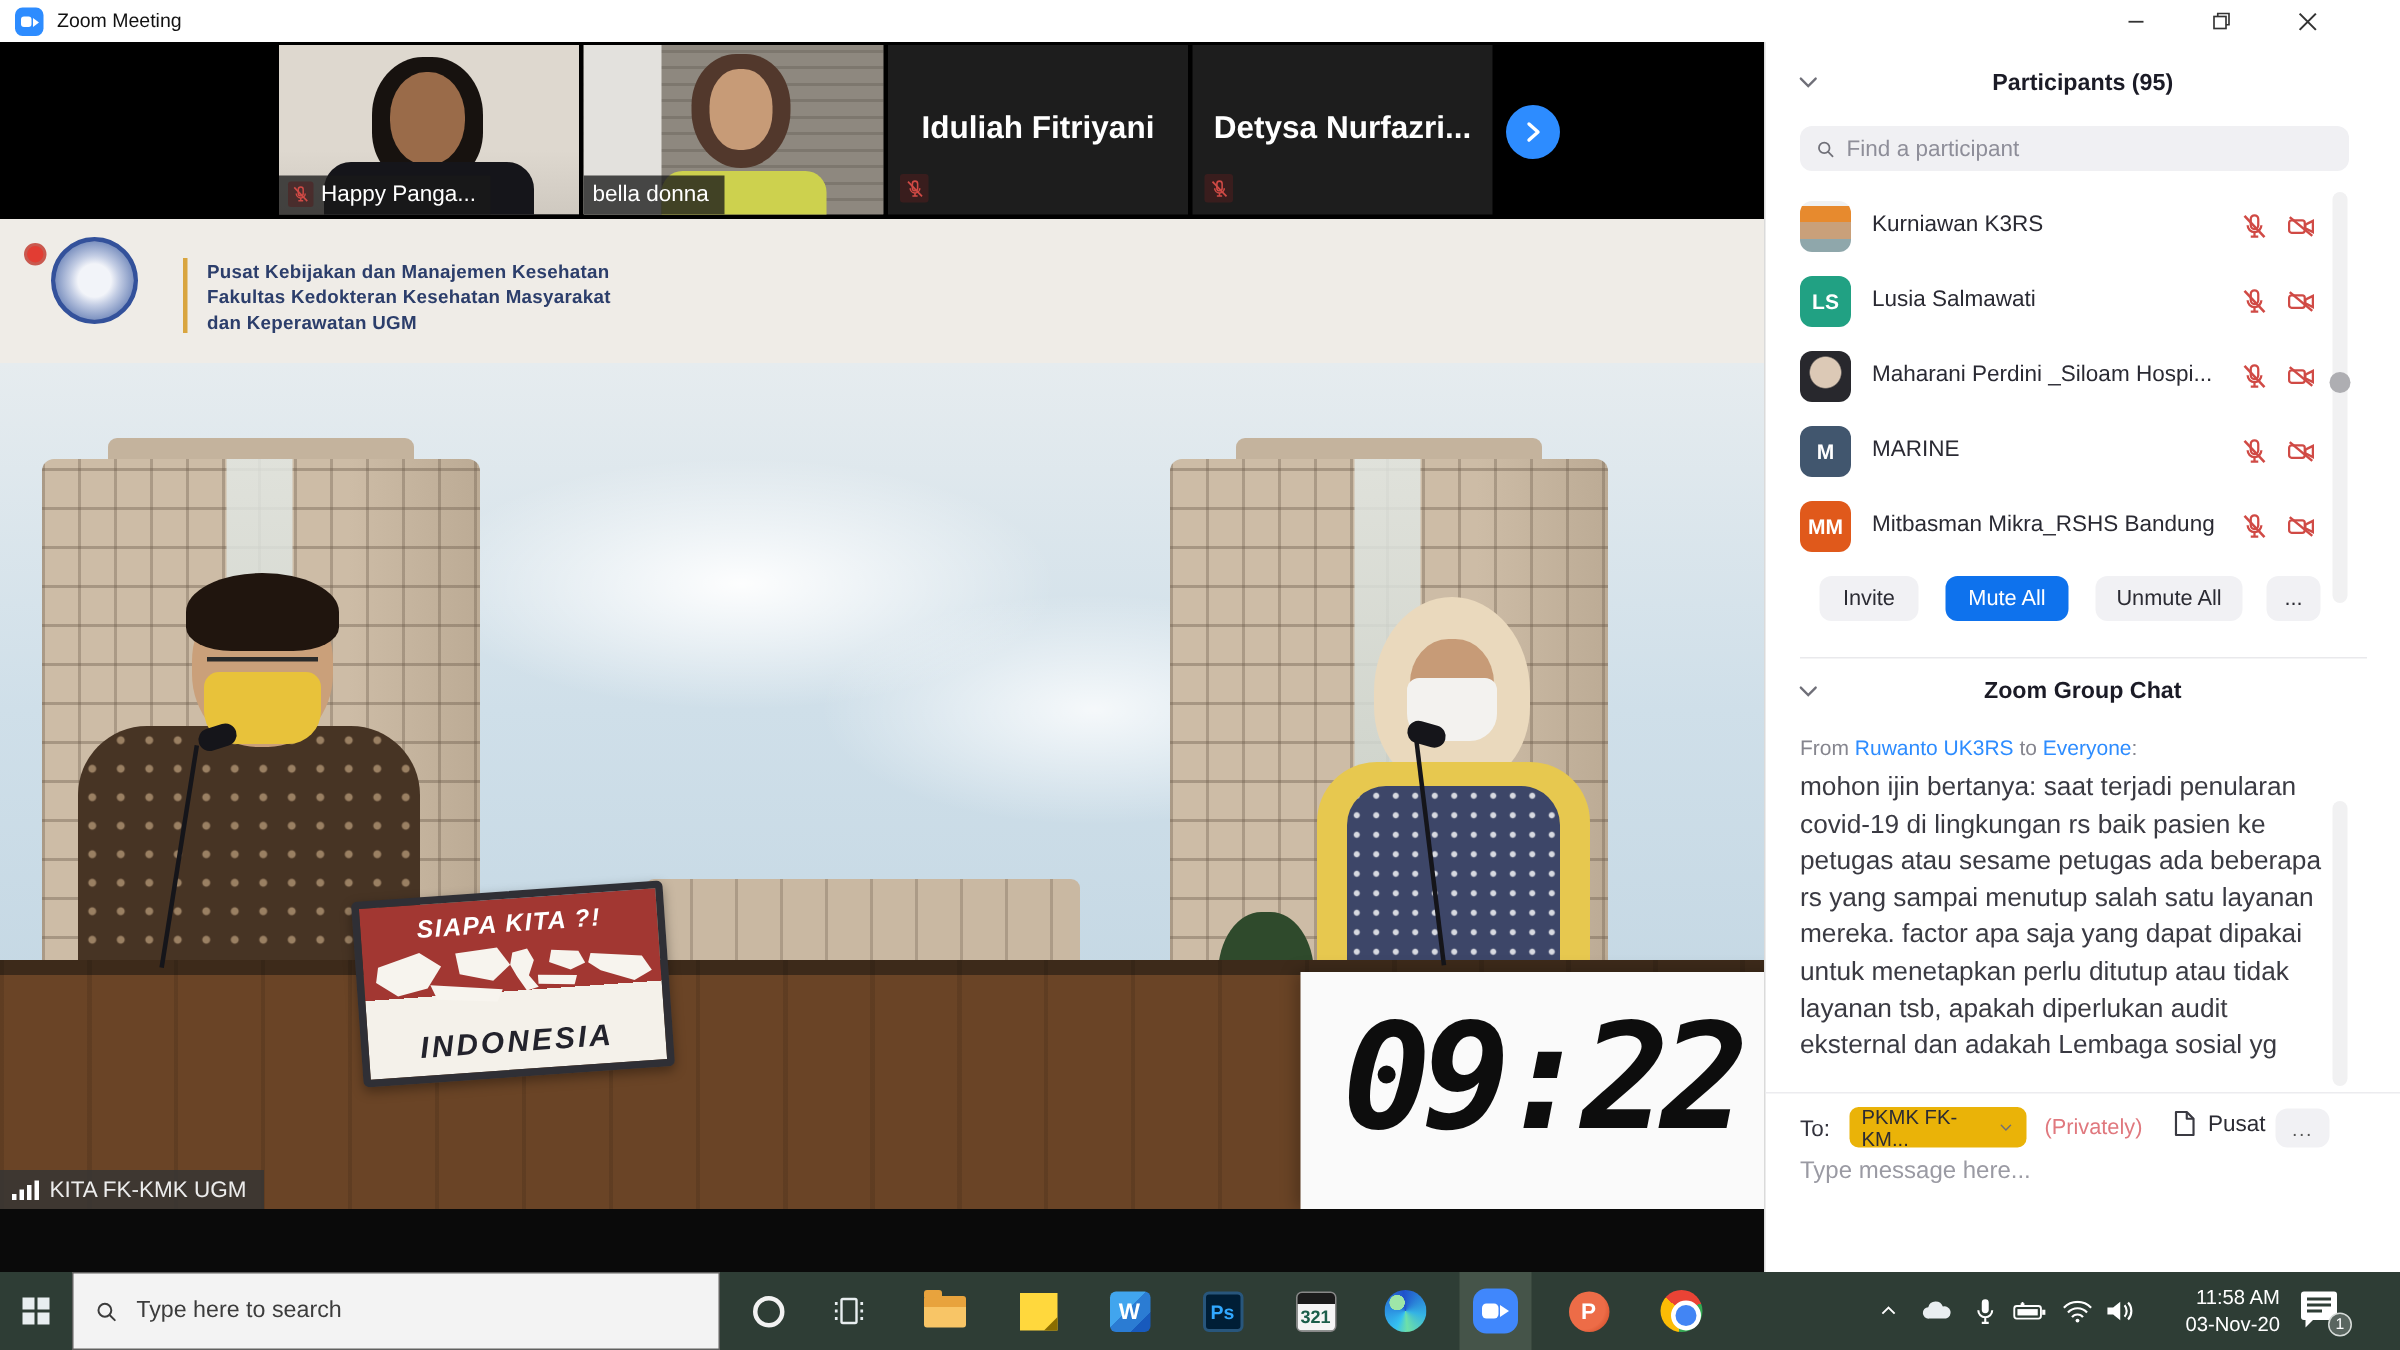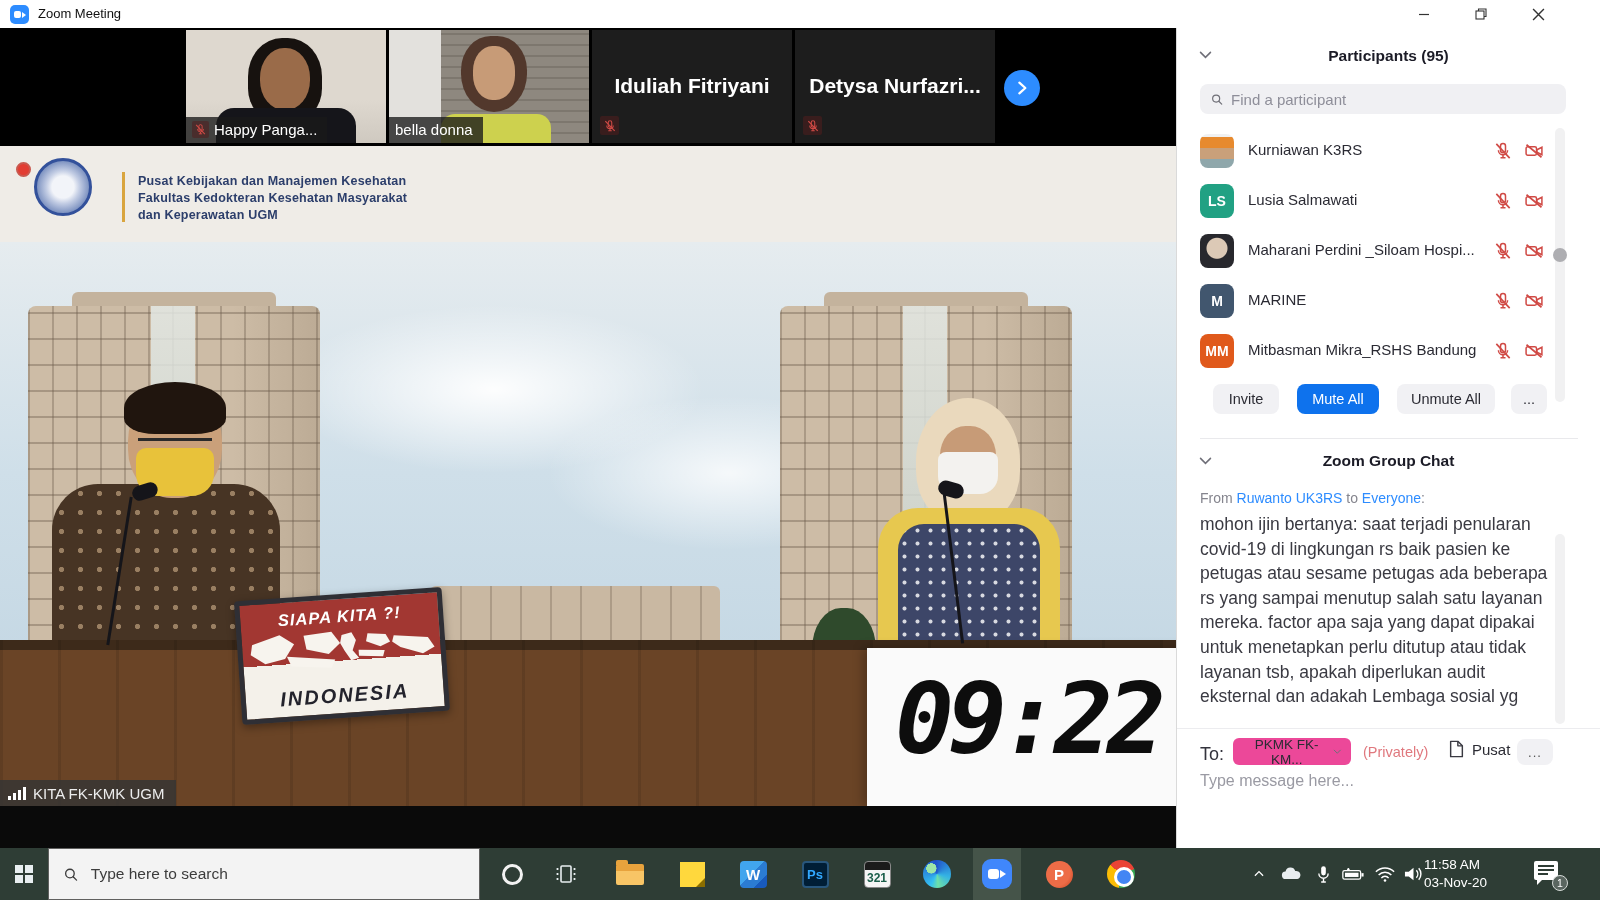--- a/index.html
+++ b/index.html
@@ -104,22 +104,22 @@
   .actionbar{position:absolute;top:356px;left:0;width:424px;height:30px;font-size:14.5px;}
   .abtn{position:absolute;height:30px;border-radius:8px;background:#f1f1f4;color:#2b2b33;display:flex;align-items:center;justify-content:center;}
   .abtn.primary{background:#0e72ed;color:#fff;}
   .divider{position:absolute;left:23px;width:378px;height:1px;background:#e9e9ec;}
 
   
   .chat-from{position:absolute;left:23px;top:462px;font-size:14px;color:#85858e;}
   .chat-from a{color:#2d8cff;text-decoration:none;}
   .chat-msg{position:absolute;left:23px;top:484px;width:356px;height:212px;overflow:hidden;font-size:17.5px;line-height:24.6px;color:#3a3a42;}
   .composer-top{position:absolute;left:0;top:700px;width:424px;height:1px;background:#ececef;}
-  .to-label{position:absolute;left:23px;top:716px;font-size:18px;color:#33333d;}
-  .to-select{position:absolute;left:56px;top:710px;width:118px;height:27px;background:#ec4899;border-radius:6px;display:flex;align-items:center;justify-content:space-between;padding:0 8px;font-size:13.5px;color:#2b2b33;text-align:center;}
+  .to-label{position:absolute;left:23px;top:716px;font-size:15px;color:#33333d;}
+  .to-select{position:absolute;left:56px;top:710px;width:118px;height:27px;background:#eab308;border-radius:6px;display:flex;align-items:center;justify-content:space-between;padding:0 8px;font-size:13.5px;color:#2b2b33;}
   .privately{position:absolute;left:186px;top:716px;font-size:14.5px;color:#e0787e;}
   .file-btn{position:absolute;left:272px;top:712px;display:flex;align-items:center;gap:8px;font-size:15px;color:#2b2b33;}
   .more-btn{position:absolute;left:340px;top:711px;width:36px;height:26px;background:#f1f1f4;border-radius:8px;display:flex;align-items:center;justify-content:center;color:#555;font-size:13px;letter-spacing:1px;}
   .typebox{position:absolute;left:23px;top:744px;width:360px;}
   .typebox input{border:0;outline:0;font-size:16px;width:100%;color:#333;font-family:"Liberation Sans",sans-serif;background:transparent;}
   .typebox input::placeholder{color:#9a9aa3;}
   .scrolltrack{position:absolute;left:378px;width:10px;background:#f1f1f2;border-radius:5px;}
   .scrollthumb{position:absolute;left:376px;width:14px;height:14px;border-radius:50%;background:#aeaeb2;}
 
   
@@ -138,21 +138,21 @@
   .folder::before{content:"";position:absolute;left:0;top:-4px;width:12px;height:5px;background:#e8a33d;border-radius:2px 2px 0 0;}
   .sticky{width:25px;height:25px;background:#ffd83d;position:relative;}
   .sticky::after{content:"";position:absolute;right:0;bottom:0;border-left:9px solid transparent;border-bottom:9px solid #8a6d00;}
   .edge-c{width:28px;height:28px;border-radius:50%;background:radial-gradient(circle at 30% 30%,#9ee6a8 0 18%,transparent 19%),conic-gradient(from 210deg,#35c1f1,#2052cb 40%,#34b3e4 70%,#6ee0a8 90%,#35c1f1);}
   .zoom-c{width:30px;height:30px;border-radius:9px;background:#4087fc;position:relative;}
   .zoom-c i{position:absolute;left:6px;top:10px;width:11px;height:10px;background:#fff;border-radius:3px;}
   .zoom-c b{position:absolute;left:18px;top:11px;border-left:6px solid #fff;border-top:4px solid transparent;border-bottom:4px solid transparent;}
   .chrome-c{width:28px;height:28px;border-radius:50%;background:conic-gradient(from -50deg,#ea4335 0 33%,#34a853 33% 66%,#fbbc05 66%);position:relative;}
   .chrome-c::after{content:"";position:absolute;left:7px;top:7px;width:14px;height:14px;border-radius:50%;background:#4285f4;border:3px solid #fff;}
   .tray-ic{position:absolute;top:16px;width:22px;height:20px;display:flex;align-items:center;justify-content:center;}
-  .tray-clock{position:absolute;left:1424px;top:8px;width:96px;text-align:left;color:#fff;font-size:13.5px;line-height:18px;}
+  .tray-clock{position:absolute;left:1424px;top:8px;width:96px;text-align:right;color:#fff;font-size:13.5px;line-height:18px;}
   .notif{position:absolute;left:1534px;top:13px;width:30px;height:26px;}
   .notif .bubble{position:absolute;left:0;top:0;width:24px;height:19px;background:#fff;border-radius:2px;}
   .notif .bubble::after{content:"";position:absolute;left:3px;bottom:-5px;border-left:6px solid #fff;border-bottom:6px solid transparent;}
   .notif .bubble i{position:absolute;left:4px;width:16px;height:2px;background:#2e3d35;display:block;}
   .badge{position:absolute;right:-4px;bottom:-4px;width:16px;height:16px;border-radius:50%;background:#5a6660;border:1px solid #d7dcd9;color:#fff;font-size:10.5px;display:flex;align-items:center;justify-content:center;}
 </style>
 </head>
 <body>
 
 <svg width="0" height="0" style="position:absolute">

